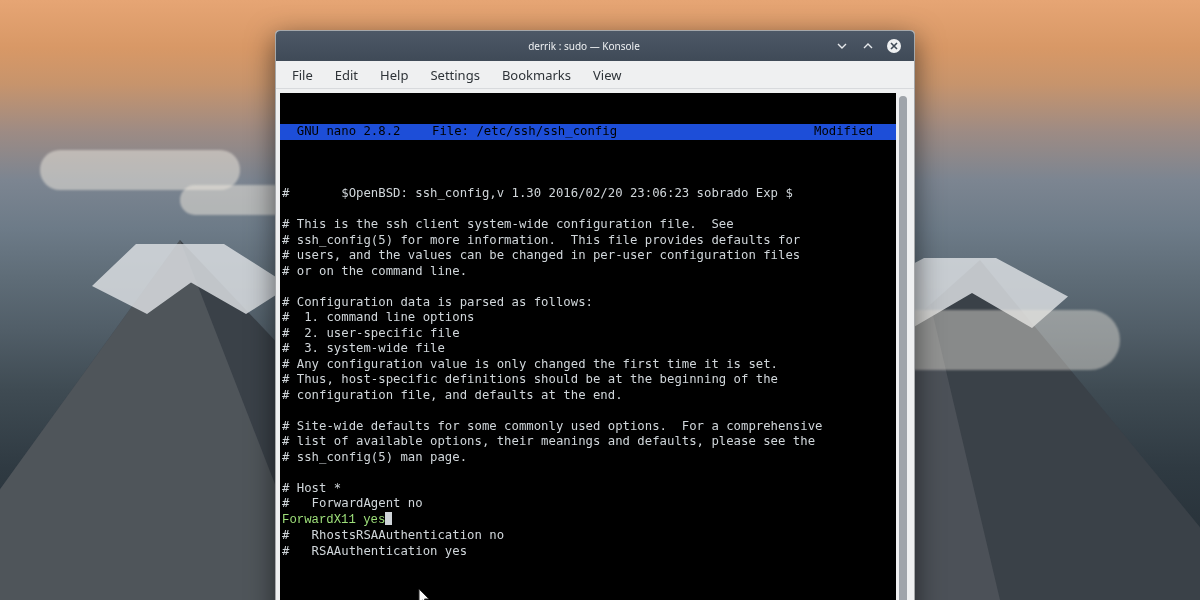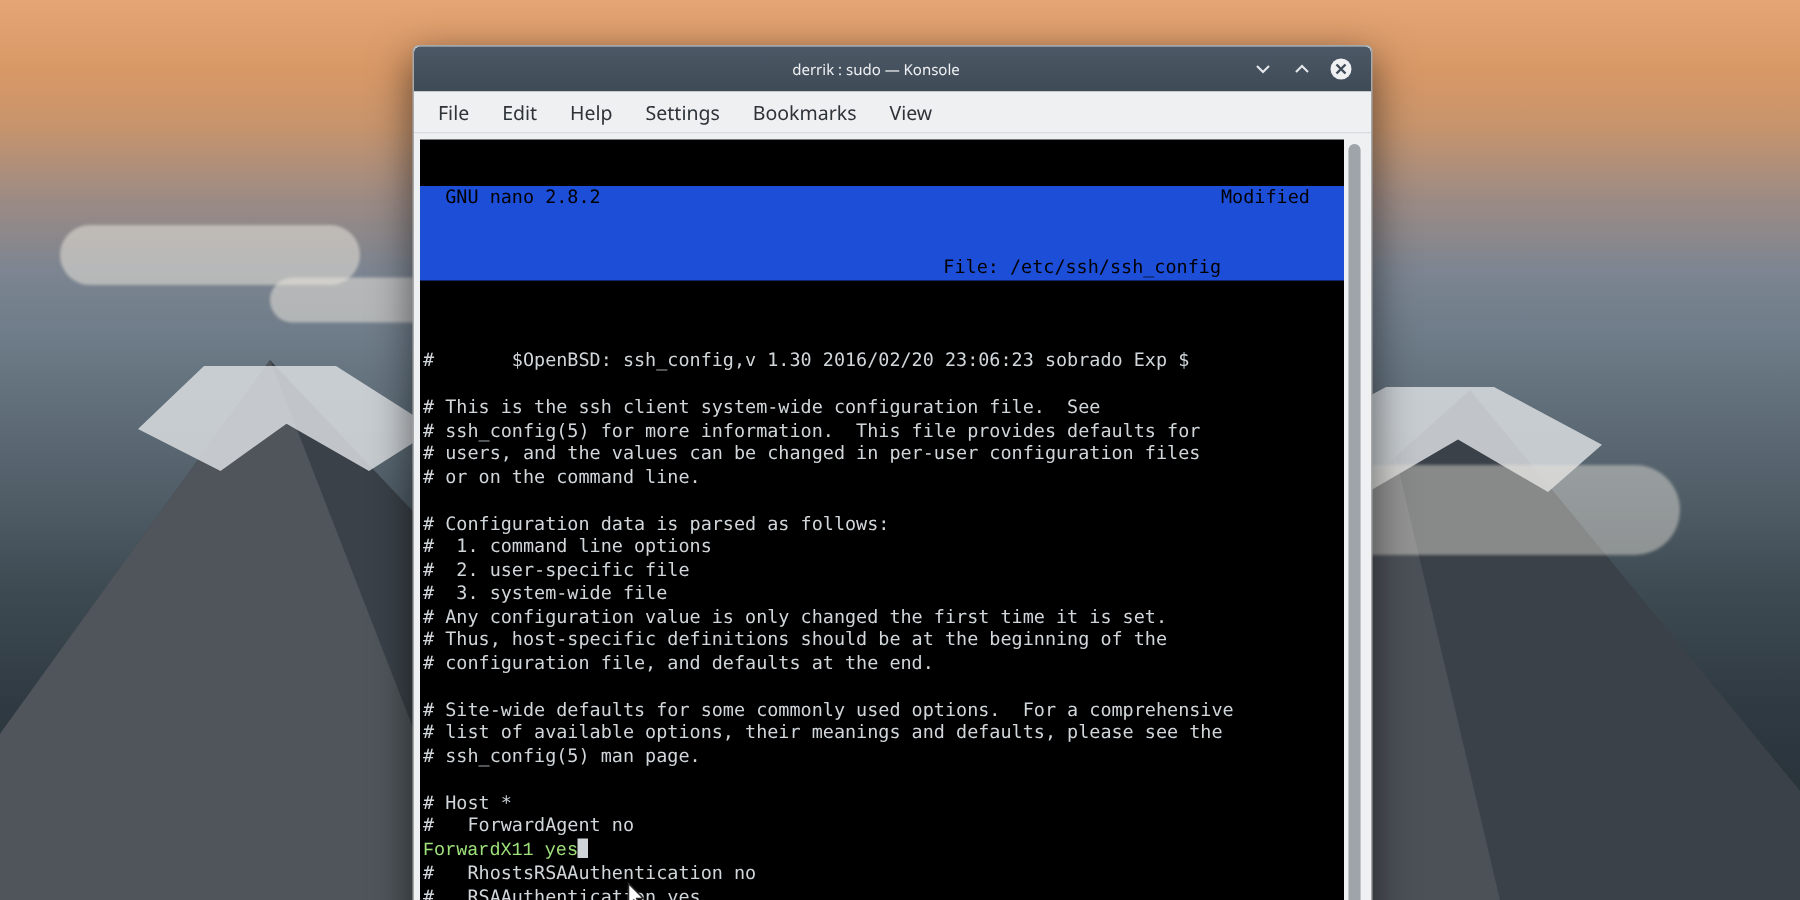--- a/index.html
+++ b/index.html
@@ -50,21 +50,21 @@
 
   .termwrap { background:#eff0f1; padding:4px 4px 4px 4px; display:flex; }
   .terminal {
     background:#000; color:#d0d6da;
     font-family:"DejaVu Sans Mono","Liberation Mono",monospace;
     font-size:12.3px; line-height:15.5px; letter-spacing:0;
     width: 616px; padding:0; white-space:pre; overflow:hidden;
   }
   .nano-header { background:#1d4ed8; color:#000; display:flex; padding:0 2px; }
   .nano-header .hl { width:150px; }
-  .nano-header .hc { flex:1; text-align:right;margin-top:47px;}
+  .nano-header .hc { flex:1; text-align:left;}
   .nano-header .hr { width:80px; text-align:left;}
   .body { padding:0 2px; }
   .hi { color:#9ee07a;font-family:Liberation Mono, monospace; } 
   .cur { display:inline-block; width:7px; height:13px; background:#cfd4d8; vertical-align:-2px;}
   .shortcuts { padding:0 2px; padding-top:3px; }
   .scrollbar { width:14px; background:#eff0f1; display:flex; flex-direction:column; align-items:center; padding:3px 2px;}
   .sb-track { flex:1; width:8px; background:#dadcde; border-radius:4px; position:relative;}
   .sb-thumb { position:absolute; top:0; left:0; width:8px; height:100%; background:#9fa4aa; border-radius:4px;}
   .cursor-arrow {
     position:absolute; left:418px; top:588px; width:14px; height:20px; pointer-events:none;

